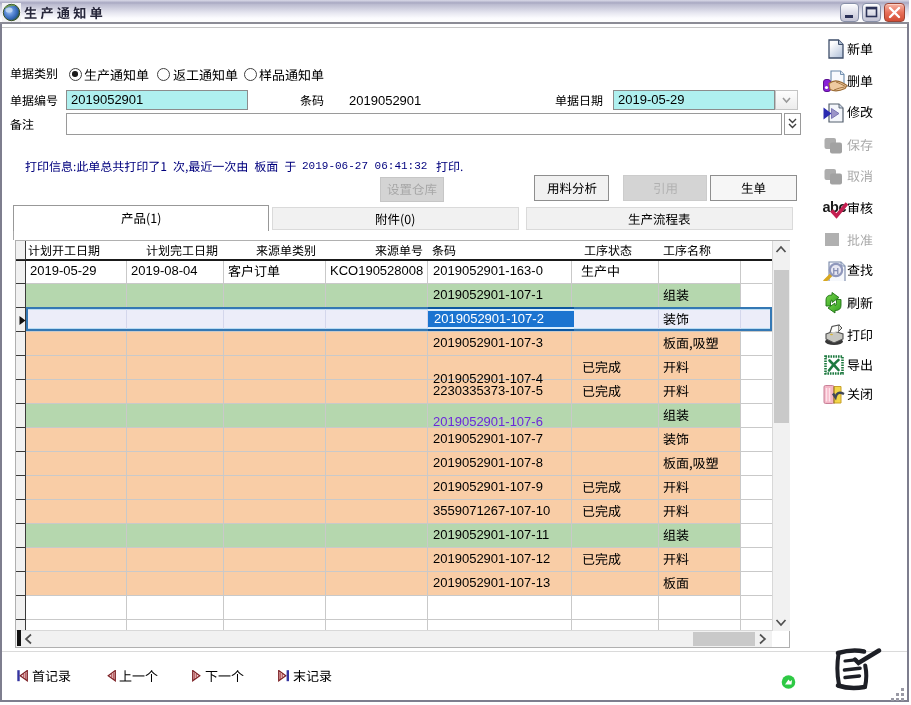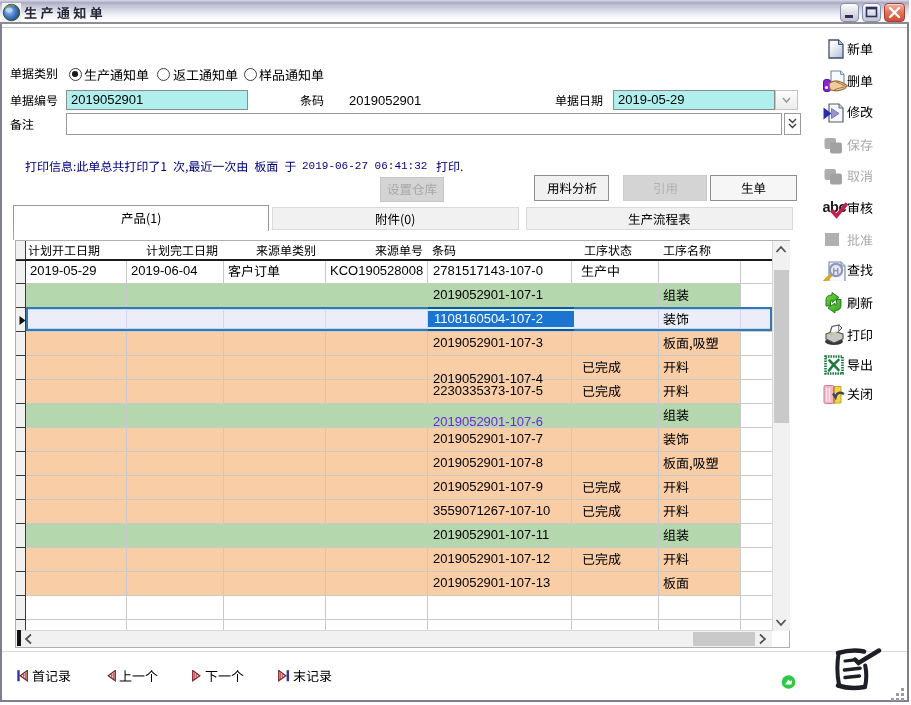--- a/index.html
+++ b/index.html
@@ -126,28 +126,28 @@
 <div class="vline" style="left:740px;top:261px;height:369px"></div>
 <div class="abs" style="left:26px;top:307px;width:746px;height:24px;background:#ecedf9;border:2px solid #3478b4;box-shadow:inset 0 1px 0 #b9dcf3,inset 0 -1px 0 #b9dcf3"></div>
 <div class="abs" style="left:126px;top:309px;width:1px;height:20px;background:#d4d7ec"></div>
 <div class="abs" style="left:223px;top:309px;width:1px;height:20px;background:#d4d7ec"></div>
 <div class="abs" style="left:325px;top:309px;width:1px;height:20px;background:#d4d7ec"></div>
 <div class="abs" style="left:427px;top:309px;width:1px;height:20px;background:#d4d7ec"></div>
 <div class="abs" style="left:571px;top:309px;width:1px;height:20px;background:#d4d7ec"></div>
 <div class="abs" style="left:658px;top:309px;width:1px;height:20px;background:#d4d7ec"></div>
 <div class="abs" style="left:740px;top:309px;width:1px;height:20px;background:#d4d7ec"></div>
 <div class="abs" style="left:428px;top:307px;width:146px;height:24px;background:#1b74d0;border-top:2px solid #0d57a0;border-bottom:2px solid #0d57a0;box-shadow:inset 0 2px 0 #d9eefd,inset 0 -2px 0 #d9eefd"></div>
-<div class="cell" style="left:434px;top:311px;color:#fff">1108160504-107-2</div>
+<div class="cell" style="left:434px;top:311px;color:#fff">2019052901-107-2</div>
 <svg class="abs" style="left:18.5px;top:315.5px" width="7" height="9">
     <path d="M0.5 0 L6.5 4.5 L0.5 9 Z" fill="#111"></path>
   </svg>
 <div class="cell" style="left:30px;top:263px;color:#000">2019-05-29</div>
-<div class="cell" style="left:131px;top:263px;color:#000">2019-06-04</div>
+<div class="cell" style="left:131px;top:263px;color:#000">2019-08-04</div>
 <div class="cell" style="left:330px;top:263px;color:#000">KCO190528008</div>
-<div class="cell" style="left:433px;top:263px;color:#000">2781517143-107-0</div>
+<div class="cell" style="left:433px;top:263px;color:#000">2019052901-163-0</div>
 <div class="cell" style="left:433px;top:287px;color:#000">2019052901-107-1</div>
 <div class="cell" style="left:433px;top:335px;color:#000">2019052901-107-3</div>
 <div class="cell" style="left:433px;top:371px;color:#000">2019052901-107-4</div>
 <div class="cell" style="left:433px;top:383px;color:#000">2230335373-107-5</div>
 <div class="cell" style="left:433px;top:414px;color:#6d28d9">2019052901-107-6</div>
 <div class="cell" style="left:433px;top:431px;color:#000">2019052901-107-7</div>
 <div class="cell" style="left:433px;top:455px;color:#000">2019052901-107-8</div>
 <div class="cell" style="left:433px;top:479px;color:#000">2019052901-107-9</div>
 <div class="cell" style="left:433px;top:503px;color:#000">3559071267-107-10</div>
 <div class="cell" style="left:433px;top:527px;color:#000">2019052901-107-11</div>

